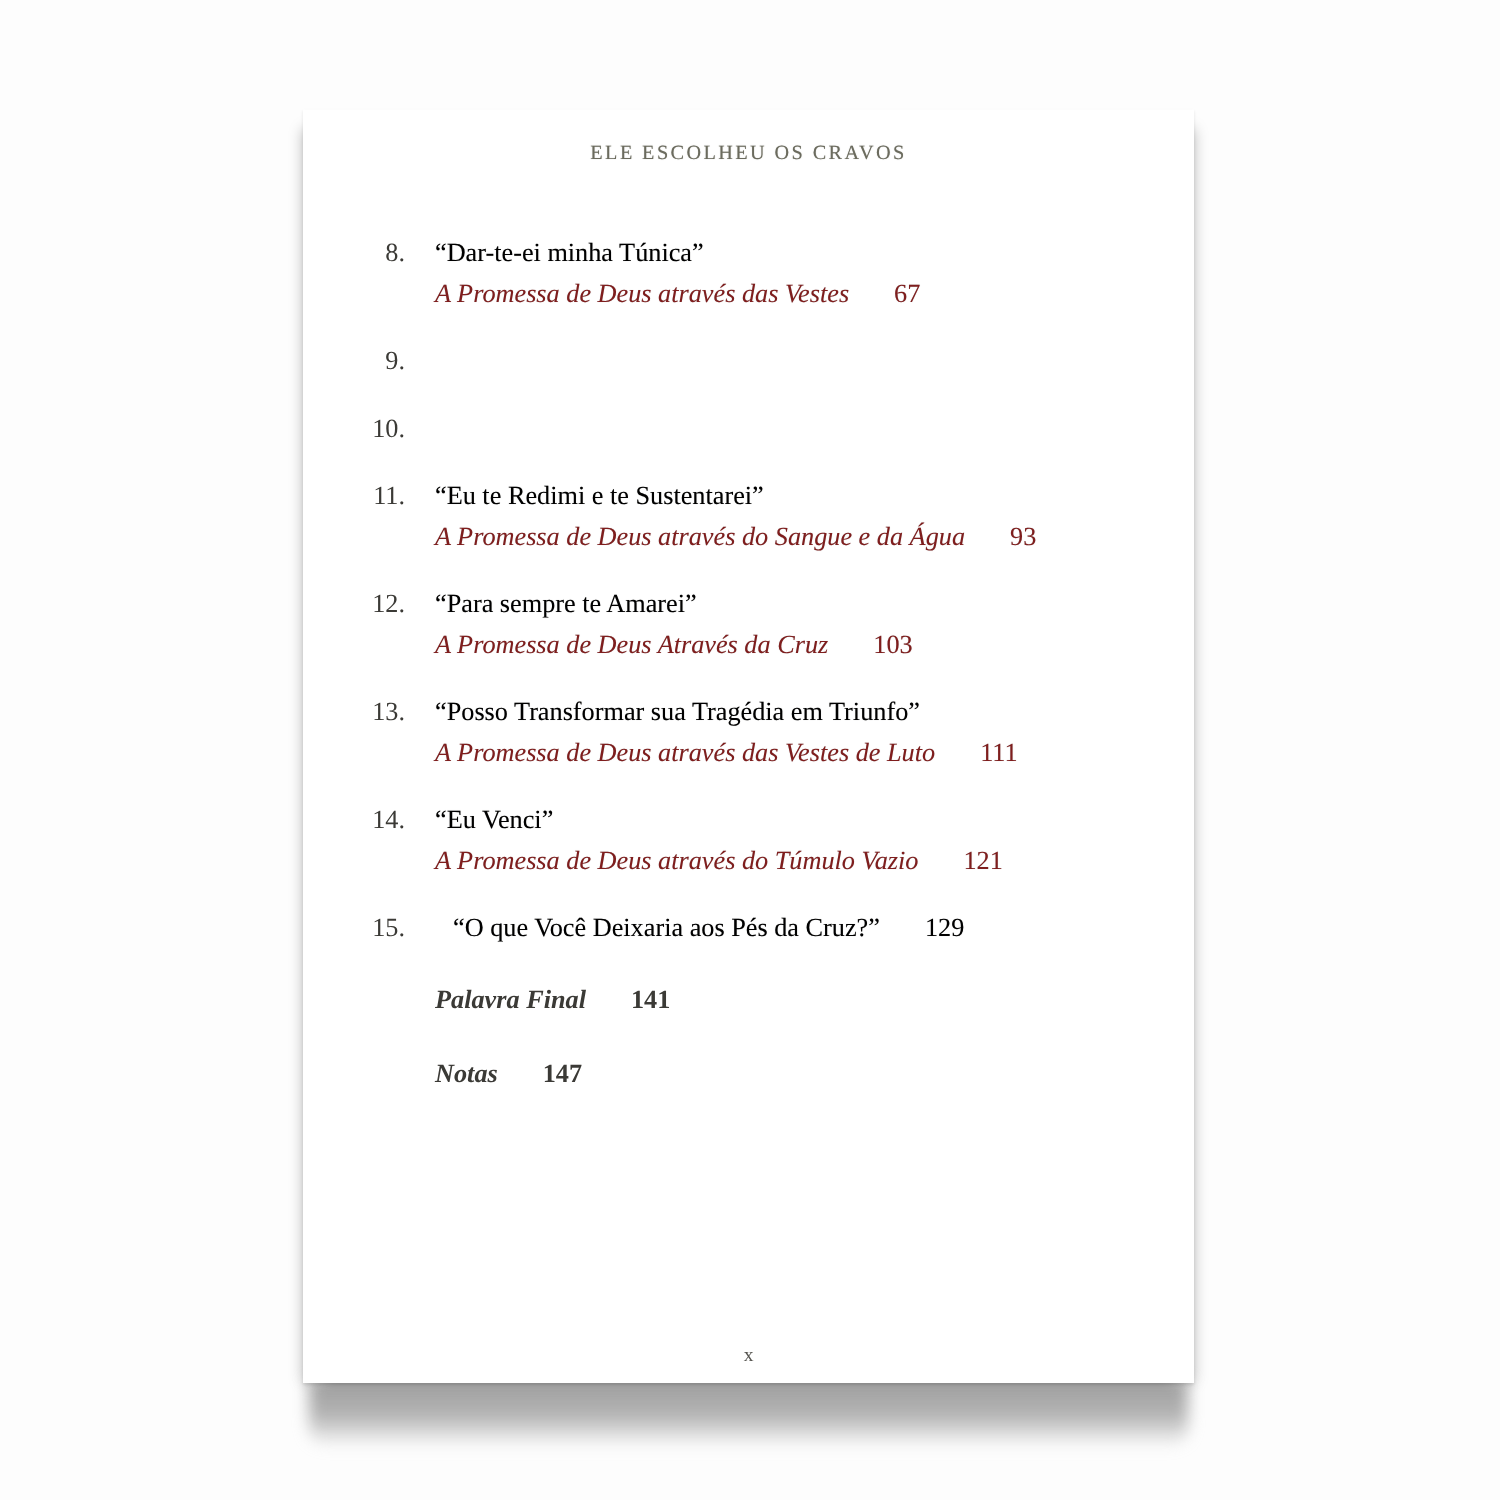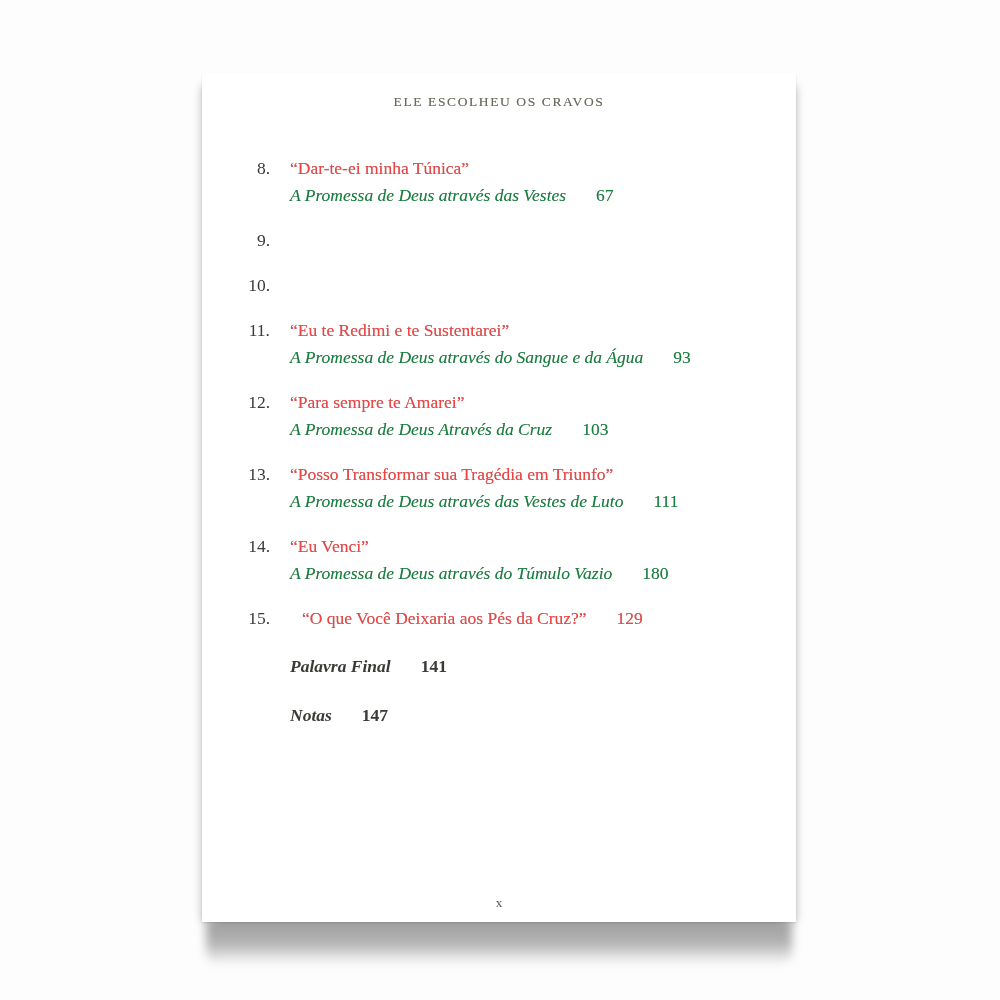--- a/index.html
+++ b/index.html
@@ -64,26 +64,26 @@
     flex-shrink: 0;
     text-align: right;
     color: #3b3a36;
   }
   .entry-body {
     margin-left: 20px;
     flex: 1;
     min-width: 0;
   }
   .entry-title {
-    color: #ef4444;
+    color: #000000;
     text-shadow: 0 0 0.5px rgba(53,52,47,0.4);
   }
   .entry-subtitle-line {
     font-style: italic;
-    color: #15803d;
+    color: #7f1d1d;
     text-shadow: 0 0 0.5px rgba(61,60,55,0.35);
   }
   .entry-subtitle-line .pagenum,
   .entry-title .pagenum {
     font-style: normal;
     margin-left: 30px;
   }
   
   .justified-line {
     display: block;
@@ -174,21 +174,21 @@
             <span>A Promessa de Deus através das Vestes de Luto</span><span class="pagenum">111</span>
           </div>
         </div>
       </div>
 
       <div class="toc-entry">
         <div class="entry-num">14.</div>
         <div class="entry-body">
           <div class="entry-title">“Eu Venci”</div>
           <div class="entry-subtitle-line">
-            <span>A Promessa de Deus através do Túmulo Vazio</span><span class="pagenum">180</span>
+            <span>A Promessa de Deus através do Túmulo Vazio</span><span class="pagenum">121</span>
           </div>
         </div>
       </div>
 
       <div class="toc-entry tight">
         <div class="entry-num">15.</div>
         <div class="entry-body">
           <div class="entry-title">
             <span>“O que Você Deixaria aos Pés da Cruz?”</span><span class="pagenum">129</span>
           </div>

